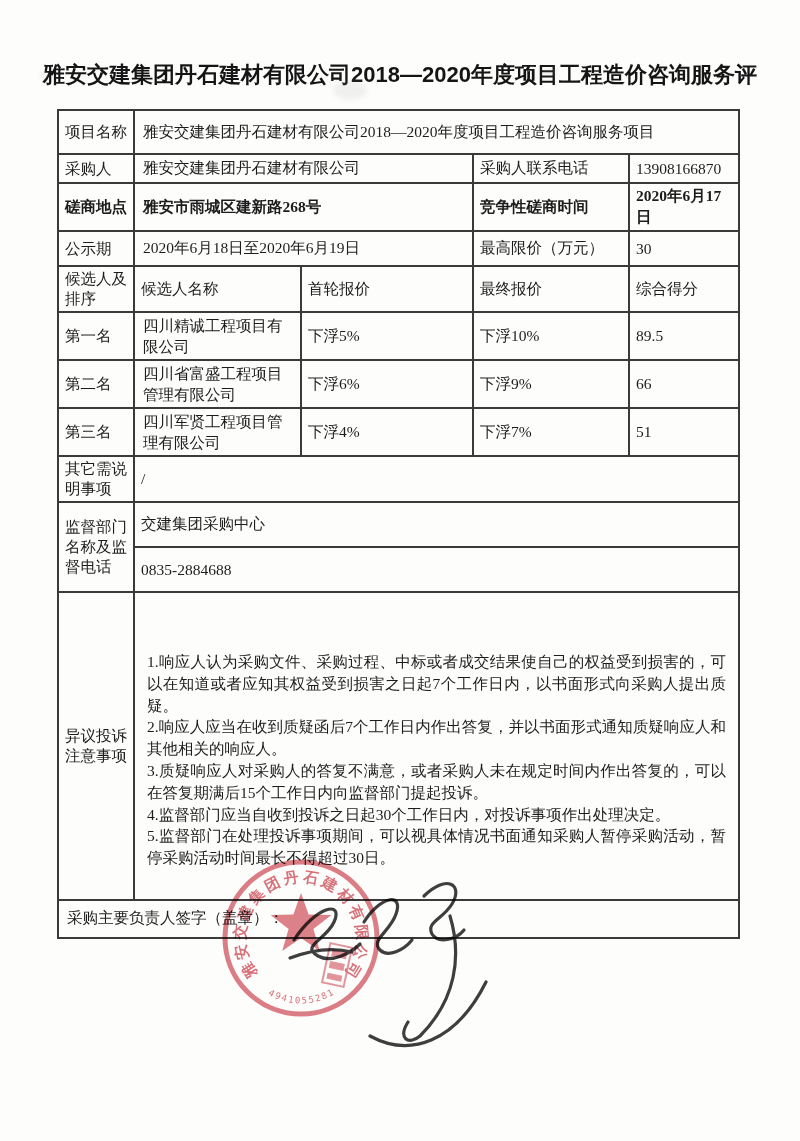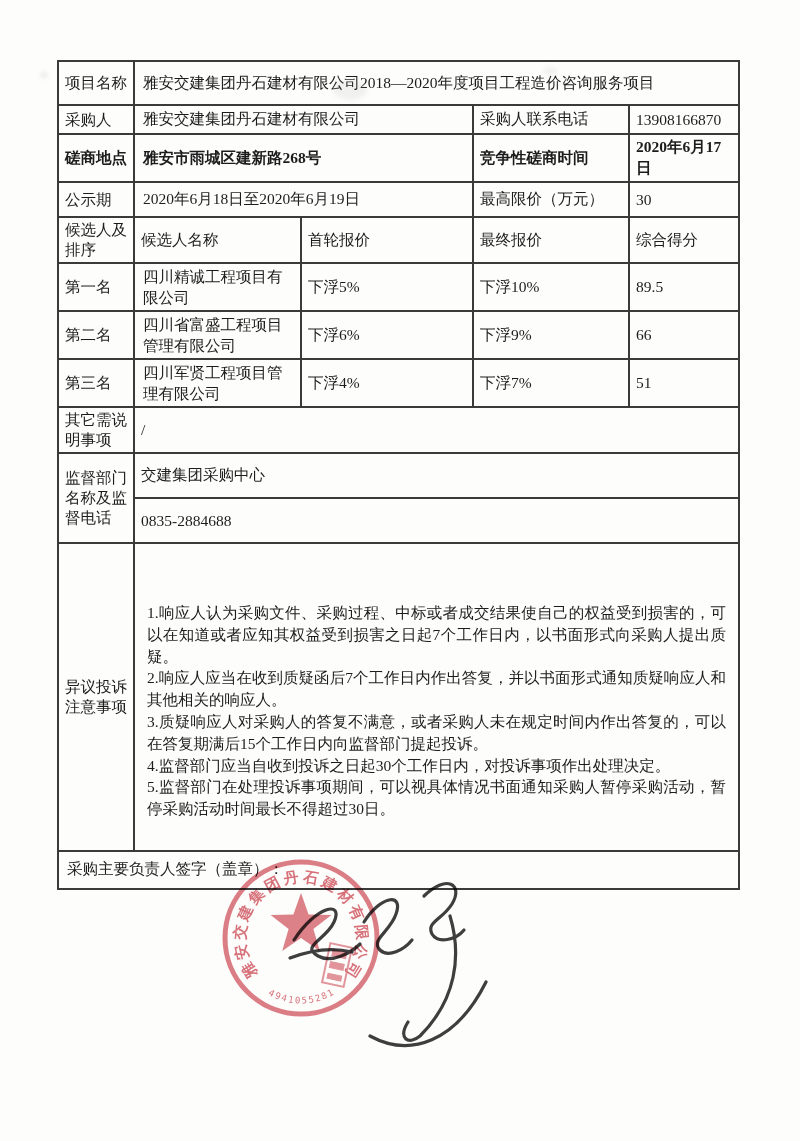--- a/index.html
+++ b/index.html
@@ -24,21 +24,21 @@
     width:720px;
     text-align:center;
     font-family:"Liberation Sans","DejaVu Sans",sans-serif;
     font-weight:bold;
     font-size:22px;
     line-height:29px;
     color:#151515;
   }
 
   table.doc-table{
-    margin:3px 0 0 57px;
+    margin:20px 0 0 57px;
     width:683px;
     border-collapse:collapse;
     table-layout:fixed;
     font-size:15.5px;
   }
   .doc-table td{
     border:2px solid #3a3a3a;
     padding:2px 6px;
     vertical-align:middle;
     overflow:hidden;
@@ -82,20 +82,21 @@
 </head>
 <body>
 
 <div class="page">
 
   <div class="smudge sm1"></div>
   <div class="smudge sm2"></div>
   <div class="smudge sm3"></div>
 
   <div class="doc-title">
+    <div>雅安交建集团丹石建材有限公司2018—2020年度项目工程造价咨询服务评</div>
   </div>
 
   <table class="doc-table">
     <colgroup>
       <col class="c1">
         <col class="c2">
         <col class="c3">
         <col class="c4">
         <col class="c5">
     </colgroup>

